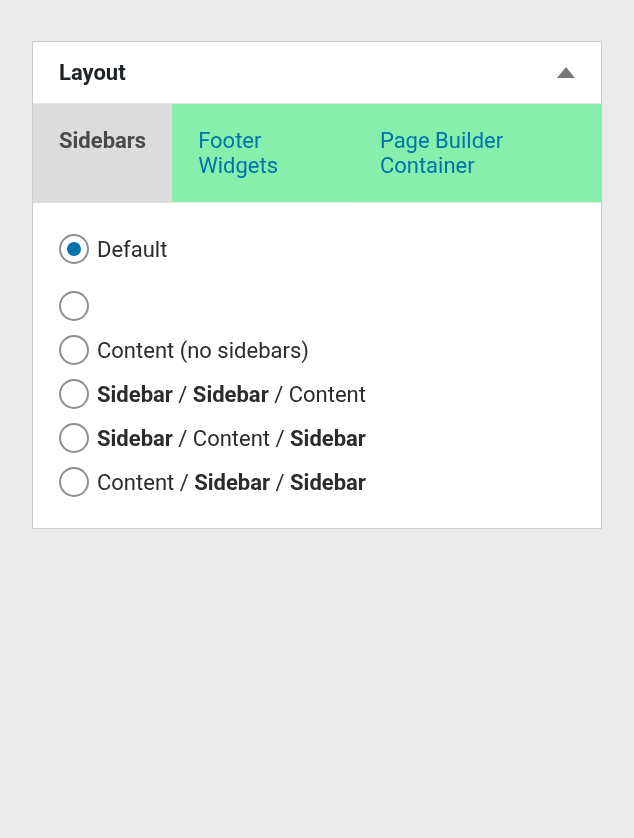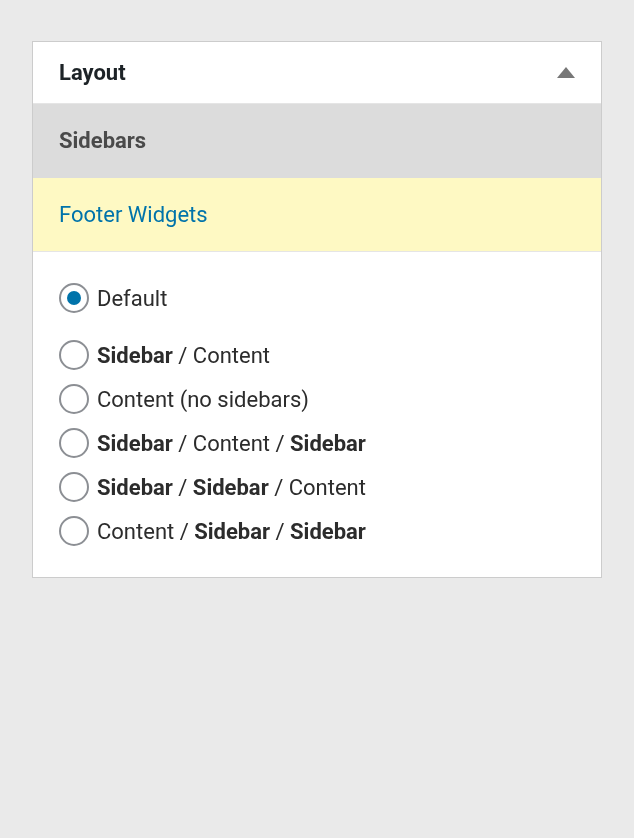--- a/index.html
+++ b/index.html
@@ -33,29 +33,29 @@
     }
     .collapse-icon {
       width: 0;
       height: 0;
       border-left: 9px solid transparent;
       border-right: 9px solid transparent;
       border-bottom: 11px solid #777;
     }
     .tab-list {
       display: flex;
-      flex-direction: column;
+      flex-direction: row;
       justify-content: flex-end;
     }
     .tab-item {
       padding: 24px 26px;
       font-size: 22px;
       border-bottom: 1px solid #eee;
       cursor: pointer;
-      background: #fef9c3;
+      background: #86efac;
     }
     .tab-item.active {
       background: #dcdcdc;
       color: #4a4a4a;
       font-weight: 700;
       border-bottom: 1px solid #dcdcdc;
     }
     .tab-item.link {
       color: #0073aa;
       font-weight: 400;
@@ -108,40 +108,40 @@
 <body>
 
 <div class="panel">
   <div class="panel-header">
     <span class="panel-header-title">Layout</span>
     <span class="collapse-icon"></span>
   </div>
   <div class="tab-list">
       <div class="tab-item active"><span>Sidebars</span></div>
       <div class="tab-item link"><span>Footer Widgets</span></div>
+      <div class="tab-item link"><span>Page Builder Container</span></div>
     </div>
   <div class="options">
       <label class="option-row first">
         <span class="radio checked"></span>
         <span class="option-label">Default</span>
       </label>
       <label class="option-row">
         <span class="radio"></span>
-        <span class="option-label"><b>Sidebar</b> / Content</span>
       </label>
       <label class="option-row">
         <span class="radio"></span>
         <span class="option-label">Content (no sidebars)</span>
       </label>
       <label class="option-row">
         <span class="radio"></span>
-        <span class="option-label"><b>Sidebar</b> / Content / <b>Sidebar</b></span>
+        <span class="option-label"><b>Sidebar</b> / <b>Sidebar</b> / Content</span>
       </label>
       <label class="option-row">
         <span class="radio"></span>
-        <span class="option-label"><b>Sidebar</b> / <b>Sidebar</b> / Content</span>
+        <span class="option-label"><b>Sidebar</b> / Content / <b>Sidebar</b></span>
       </label>
       <label class="option-row">
         <span class="radio"></span>
         <span class="option-label">Content / <b>Sidebar</b> / <b>Sidebar</b></span>
       </label>
     </div>
 </div>
 
 </body></html>

